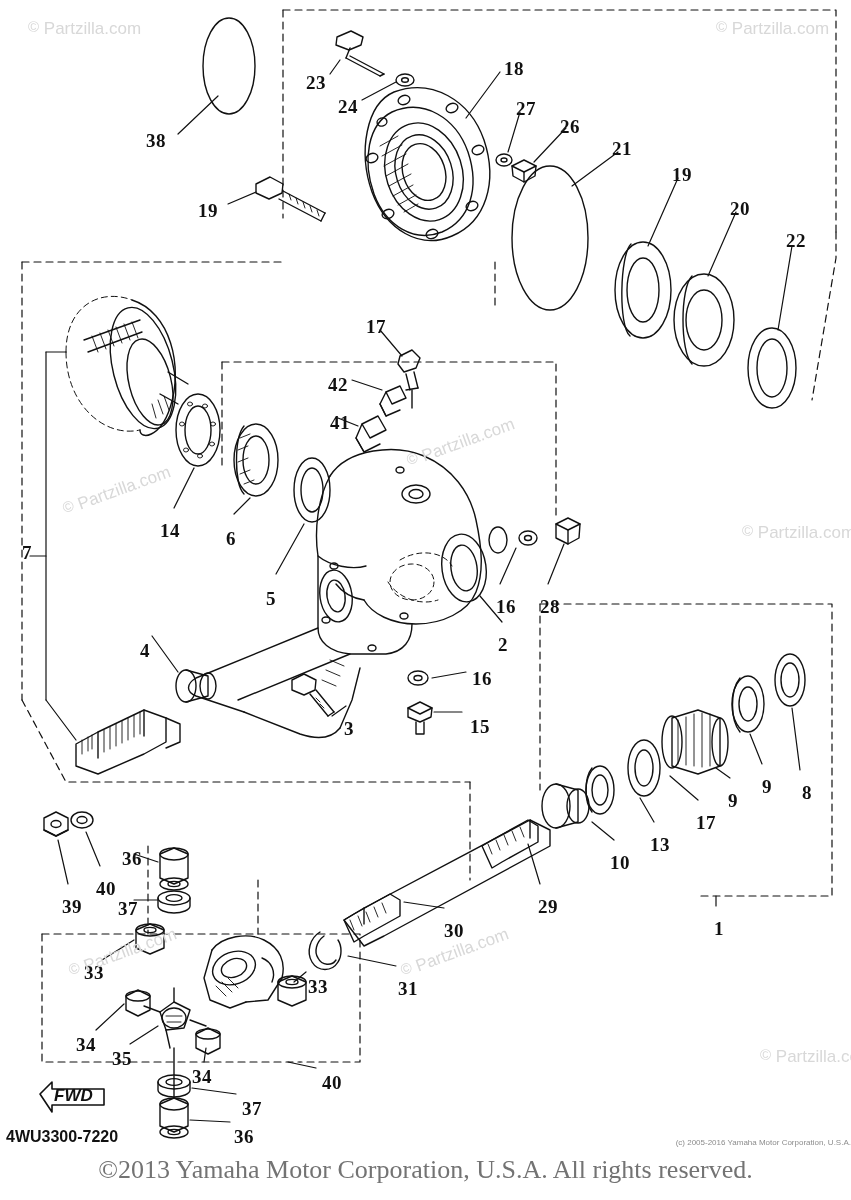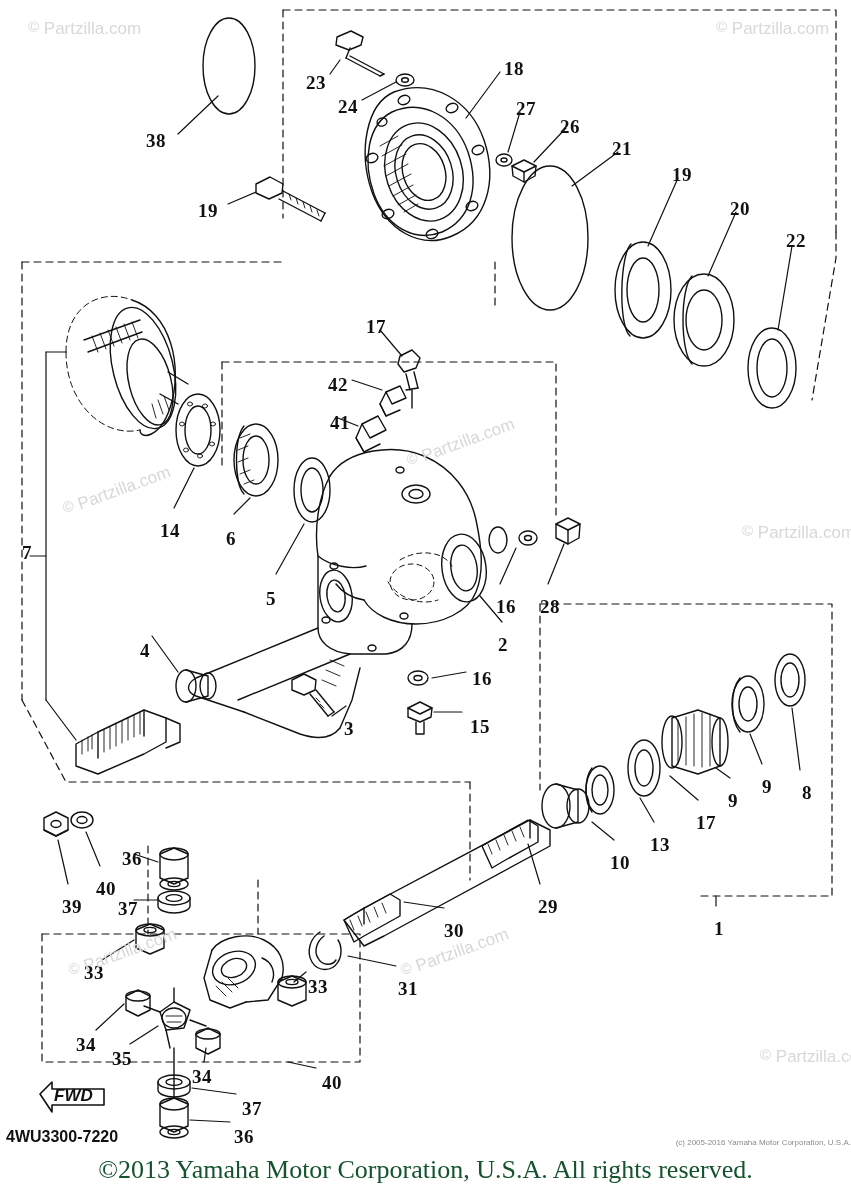--- a/index.html
+++ b/index.html
@@ -45,21 +45,21 @@
     vertical-align: 2px;
   }
   #footer-copyright {
     position: absolute;
     left: 0;
     top: 1155px;
     width: 851px;
     text-align: center;
     font-family: "Liberation Serif", serif;
     font-size: 26px;
-    color: #14532d;
+    color: #737373;
     white-space: nowrap;
   }
   #microcopy {
     position: absolute;
     left: 0;
     top: 1138px;
     width: 851px;
     text-align: right;
     font-family: "Liberation Sans", sans-serif;
     font-size: 8px;

